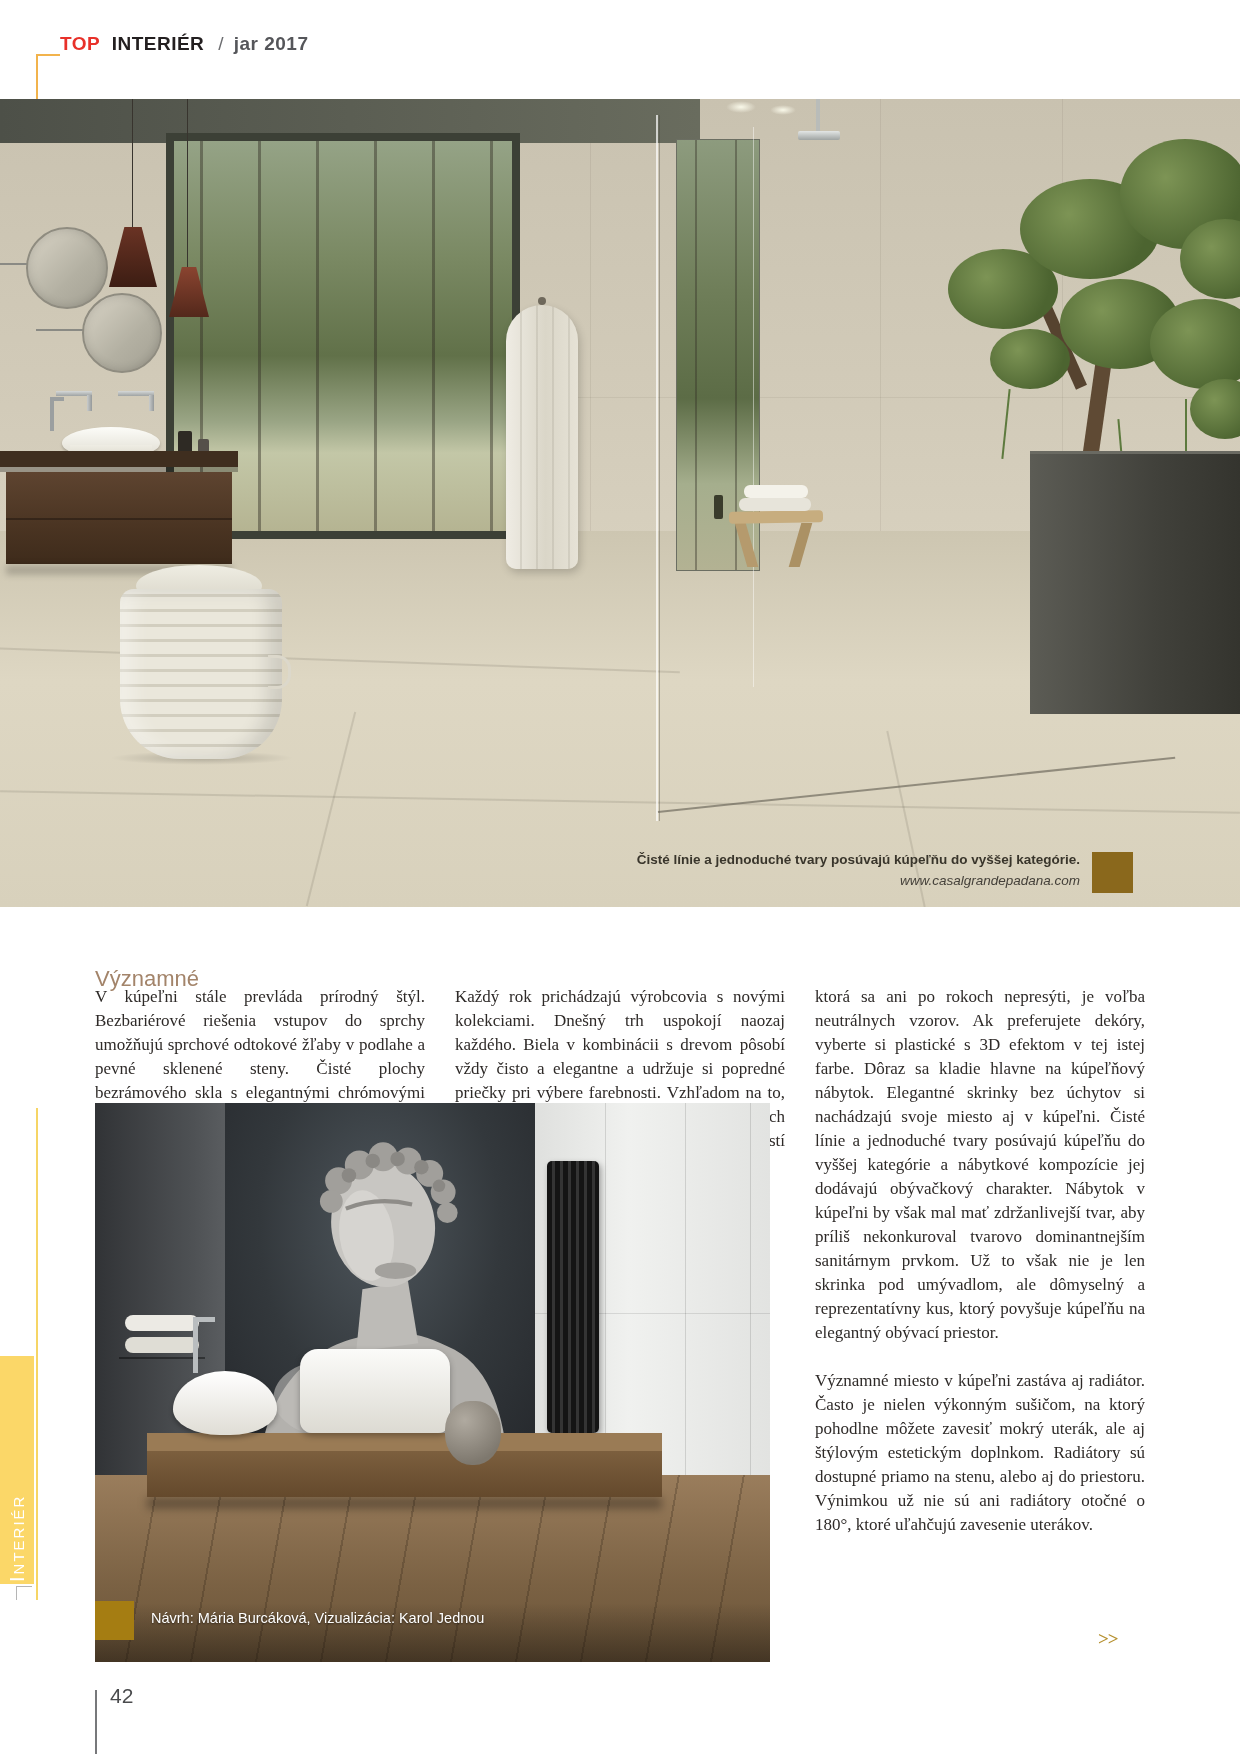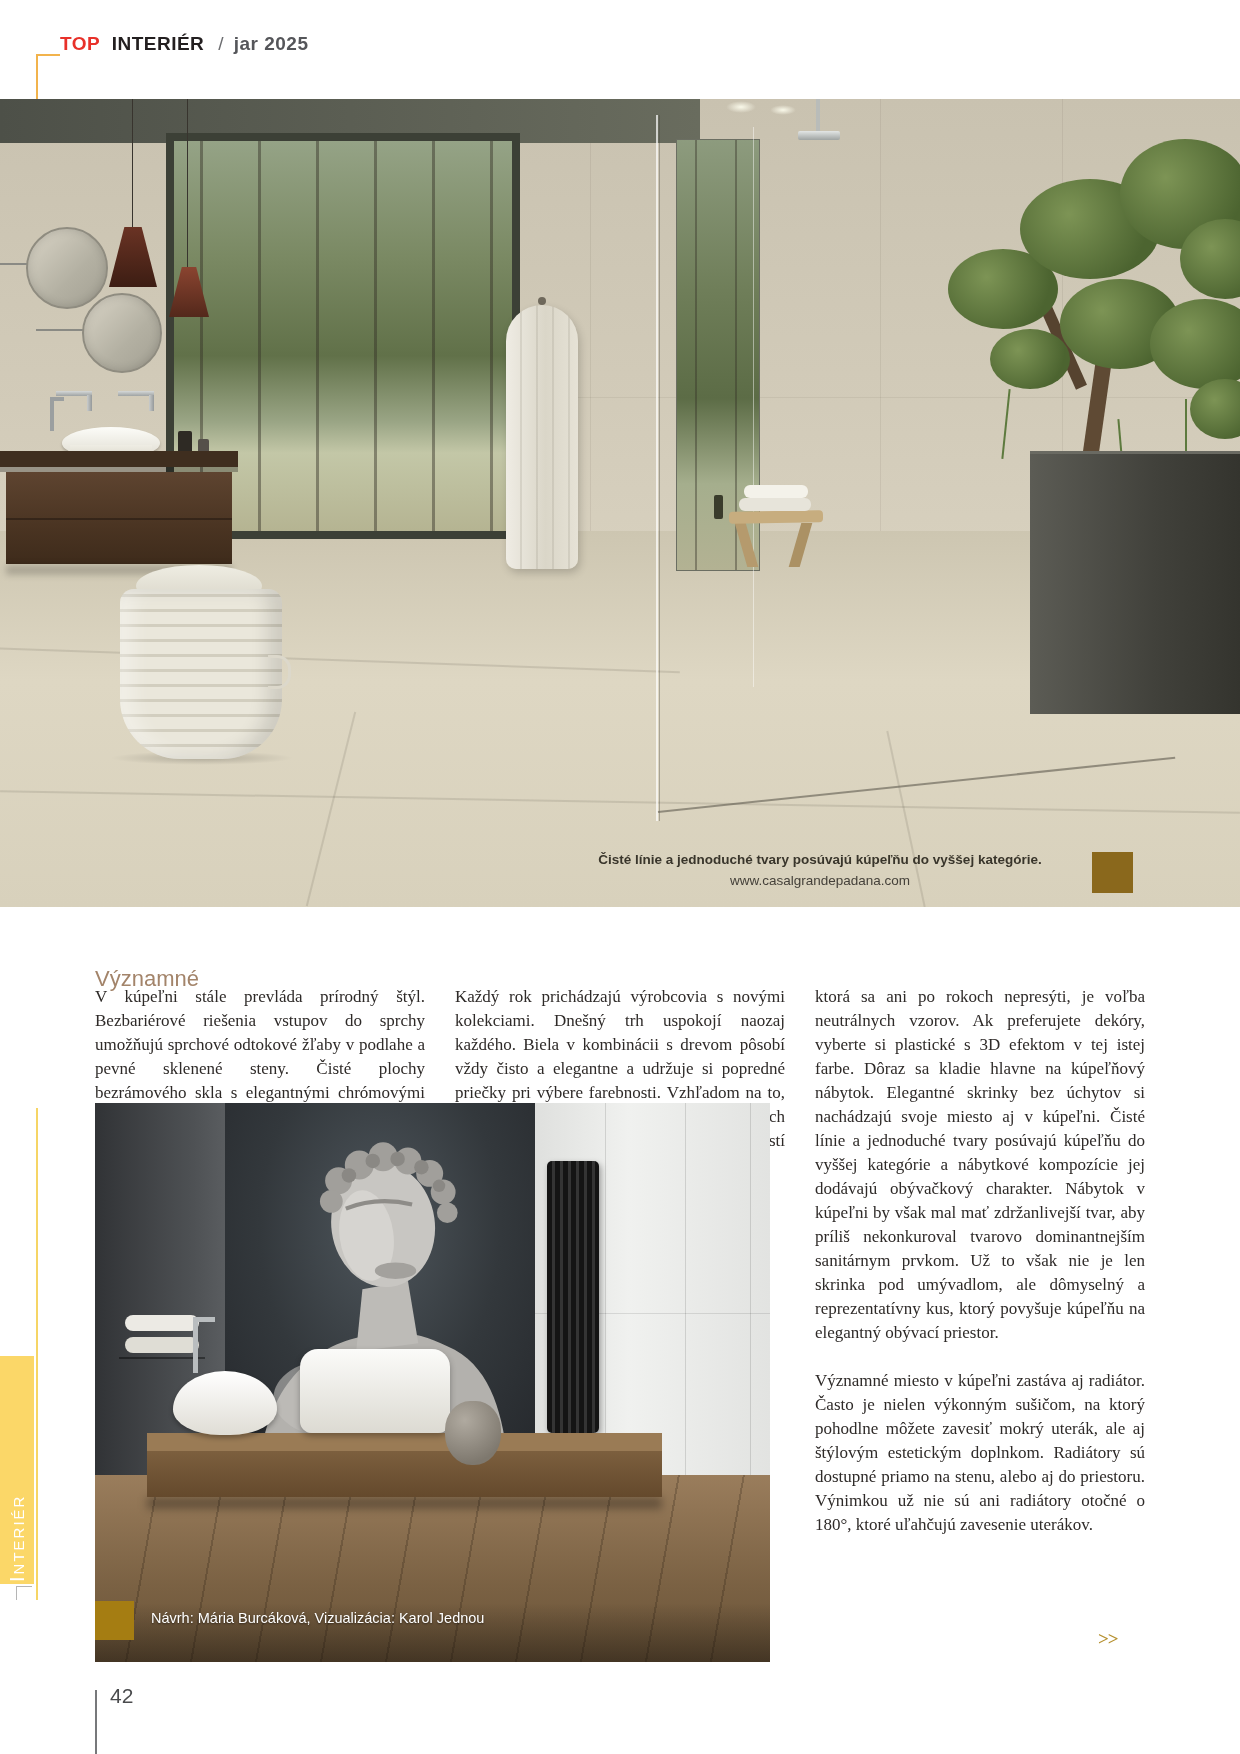--- a/index.html
+++ b/index.html
@@ -91,24 +91,24 @@
   .strand{width:2px;background:#5d7a3e;}
   .basket{left:120px;top:490px;width:162px;height:170px;border-radius:14px 14px 60px 60px;
         background:repeating-linear-gradient(0deg,#eae7db 0 12px,#d2cebf 12px 15px);
         box-shadow:inset -14px 0 18px rgba(0,0,0,.12), inset 14px 0 18px rgba(255,255,255,.35);}
   .basket-towel{left:136px;top:466px;width:126px;height:42px;border-radius:50%;
         background:linear-gradient(180deg,#efede3,#d6d3c5);}
   .basket-handle{left:268px;top:556px;width:20px;height:28px;border:3px solid #dcd8cb;
         border-left:none;border-radius:0 14px 14px 0;}
   .basket-shadow{left:110px;top:652px;width:184px;height:14px;border-radius:50%;
         background:radial-gradient(ellipse,rgba(0,0,0,.2),rgba(0,0,0,0) 70%);}
-  .hero-caption{position:absolute;right:160px;top:751px;width:520px;text-align:center;
+  .hero-caption{position:absolute;right:160px;top:751px;width:520px;text-align:right;
         color:#39352b;font-size:13.5px;line-height:1.55;}
   .hero-caption .cap1{font-weight:bold;}
-  .hero-caption .cap2{color:#45413a;font-weight:normal;}
+  .hero-caption .cap2{font-style:italic;color:#45413a;font-weight:normal;}
   .credit-square-1{left:1092px;top:753px;width:41px;height:41px;background:#8a681c;}
 
   
   .article-heading{position:absolute;left:95px;top:948px;font-size:22px;color:#a3846a;
         font-weight:normal;}
   .col{position:absolute;width:330px;font-family:"Liberation Serif","DejaVu Serif",serif;
         font-size:17px;line-height:24px;color:#2e2a28;text-align:justify;}
   .col p{margin:0 0 24px 0;}
   .col-1{left:95px;top:985px;}
   .col-2{left:455px;top:985px;}
@@ -171,21 +171,21 @@
 </style>
 </head>
 <body>
 
 <div class="page">
 
   <div class="masthead">
     <span class="brand-top">TOP</span>
     <span class="brand-rest">INTERIÉR</span>
     <span class="brand-sep">/</span>
-    <span class="brand-issue">jar 2025</span>
+    <span class="brand-issue">jar 2017</span>
   </div>
   <div class="corner-bracket"></div>
 
   <div class="hero">
     <div class="abs hero-floor"></div>
     <div class="abs wallseam-v" style="left:590px;"></div>
     <div class="abs wallseam-v" style="left:880px;"></div>
     <div class="abs wallseam-v" style="left:1062px;"></div>
     <div class="abs wallseam-h"></div>
     <div class="abs floorseam" style="left:-20px;top:560px;width:700px;height:2px;transform:rotate(2deg);"></div>

